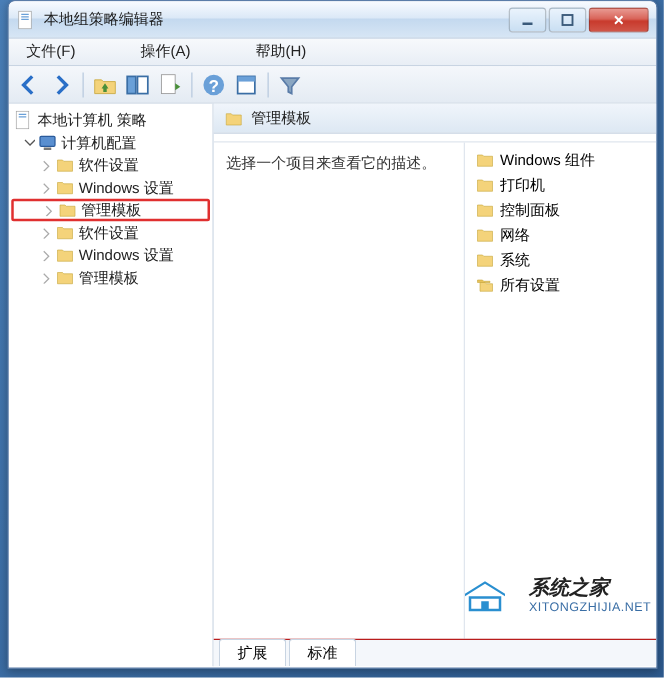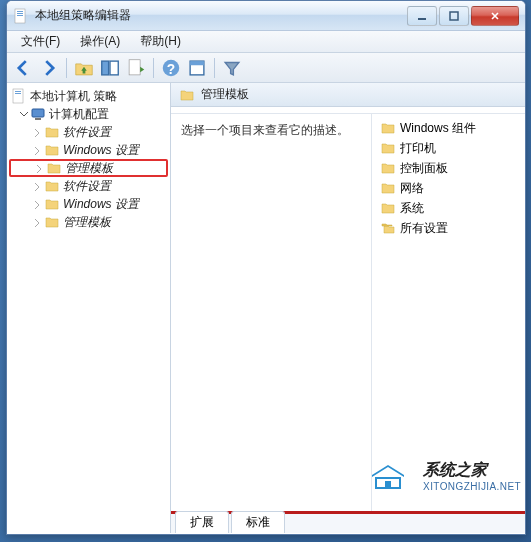--- a/index.html
+++ b/index.html
@@ -10,52 +10,52 @@
 .titlebar { height: 30px; background: linear-gradient(to bottom, #f8fbff 0%, #dce9f7 45%, #c4d9ef 50%, #d7e6f5 100%); display: flex; align-items: center; padding: 12px 6px; border-bottom: 1px solid #b8c9de; }
 .titlebar .app-icon { width: 16px; height: 16px; margin-right: 6px; }
 .titlebar .title-text { flex: 1; font-size: 12px; color: #1a1a1a; }
 .titlebar .win-controls { display: flex; gap: 2px; }
 .win-btn { width: 30px; height: 20px; border-radius: 3px; border: 1px solid rgba(0,0,0,0.2); display: flex; align-items: center; justify-content: center; cursor: pointer; }
 .win-btn.min { background: linear-gradient(to bottom, #eaf3fc, #c9dff3); }
 .win-btn.max { background: linear-gradient(to bottom, #eaf3fc, #c9dff3); }
 .win-btn.close { width: 48px; background: linear-gradient(to bottom, #e89a92 0%, #d96459 45%, #c83a2c 55%, #d05548 100%); color: #fff; }
 .win-btn svg { width: 12px; height: 10px; }
 
-.menubar { height: 22px; background: linear-gradient(to bottom, #f7f9fc, #e8eef5); display: flex; align-items: center; padding: 0 4px; border-bottom: 1px solid #c8d4e2; }
+.menubar { height: 22px; background: linear-gradient(to bottom, #f7f9fc, #e8eef5); display: flex; align-items: center; padding: 0 4px; border-bottom: 1px solid #c8d4e2; gap: 32px; }
 .menu-item { padding: 2px 10px; font-size: 12px; color: #222; cursor: pointer; }
 
 .toolbar { height: 30px; background: linear-gradient(to bottom, #f4f7fb, #e4ebf3); display: flex; align-items: center; padding: 0 4px; gap: 2px; border-bottom: 1px solid #c8d4e2; }
 .tool-btn { width: 24px; height: 24px; display: flex; align-items: center; justify-content: center; border: 1px solid transparent; border-radius: 3px; cursor: pointer; }
 .tool-sep { width: 1px; height: 20px; background: #b8c9de; margin: 0 3px; }
 
 .content-area { display: flex; height: 450px; }
 
 .tree-pane { width: 164px; border-right: 1px solid #c8d4e2; background: #fff; overflow: auto; padding: 4px 2px; font-size: 12px; }
 .tree-node { display: flex; align-items: center; height: 18px; padding: 1px 2px; cursor: pointer; white-space: nowrap; }
 .tree-node.highlighted { border: 2px solid #e03030; border-radius: 2px; }
 .tree-expander { width: 12px; height: 12px; display: flex; align-items: center; justify-content: center; margin-right: 1px; }
 .tree-expander svg { width: 9px; height: 9px; }
 .tree-icon { width: 16px; height: 16px; margin-right: 3px; display: flex; align-items: center; justify-content: center; }
 .tree-label { color: #222; }
 .indent-0 { padding-left: 2px; }
 .indent-1 { padding-left: 8px; }
-.indent-2 { padding-left: 22px; font-style: italic; }
+.indent-2 { padding-left: 22px; }
 
 .detail-pane { flex: 1; display: flex; flex-direction: column; background: #fff; }
 .detail-header { height: 24px; background: linear-gradient(to bottom, #f0f5fb, #dde8f3); display: flex; align-items: center; padding: 0 8px; border-bottom: 1px solid #c8d4e2; }
 .detail-header .folder-icon { width: 16px; height: 16px; margin-right: 6px; }
 .detail-header .header-text { font-size: 12px; color: #222; }
 .detail-body { flex: 1; display: flex; border-top: 1px solid #e0e6ee; margin-top: 6px; }
 .desc-col { width: 200px; padding: 8px 10px; font-size: 12px; color: #333; }
 .items-col { flex: 1; padding: 4px 6px; border-left: 1px solid #e0e6ee; }
 .items-header { font-size: 12px; color: #333; padding: 4px 2px 8px; border-bottom: 1px solid transparent; }
 .item-row { display: flex; align-items: center; height: 20px; padding: 1px 2px; font-size: 12px; cursor: pointer; }
 .item-row .folder-icon { width: 16px; height: 16px; margin-right: 4px; }
 
-.tabs-row { height: 22px; display: flex; align-items: flex-end; padding: 0 4px; border-top: 3px solid #b91c1c; background: #f4f7fb; }
+.tabs-row { height: 22px; display: flex; align-items: flex-end; padding: 0 4px; border-top: 1px solid #b91c1c; background: #f4f7fb; }
 .tab { padding: 2px 14px; font-size: 12px; background: #fff; border: 1px solid #c8d4e2; border-bottom: none; border-radius: 3px 3px 0 0; margin-right: 2px; cursor: pointer; }
 
 .watermark { position: absolute; right: 10px; bottom: 50px; display: flex; align-items: center; gap: 14px; }
 .watermark .logo { width: 42px; height: 28px; }
 .watermark .wm-text { display: flex; flex-direction: column; font-size: 11px; }
 .wm-title { font-size: 16px; font-weight: bold; font-style: italic; color: #222; }
 .wm-sub { font-size: 10px; color: #3a6ea5; letter-spacing: 0.4px; }
 
 
 .folder-svg { fill: #f4d37a; stroke: #c9a93f; stroke-width: 0.5; }

